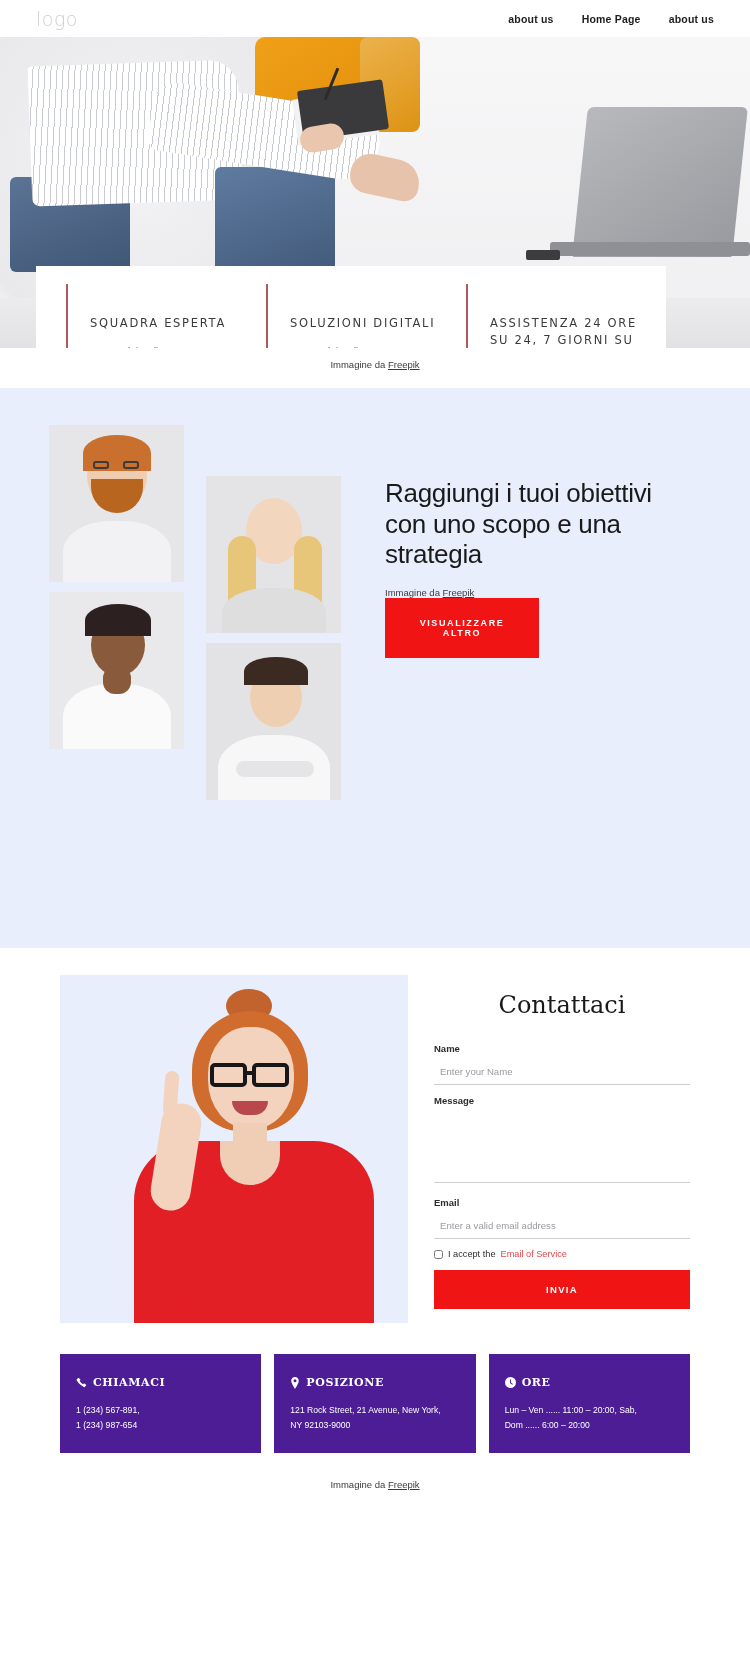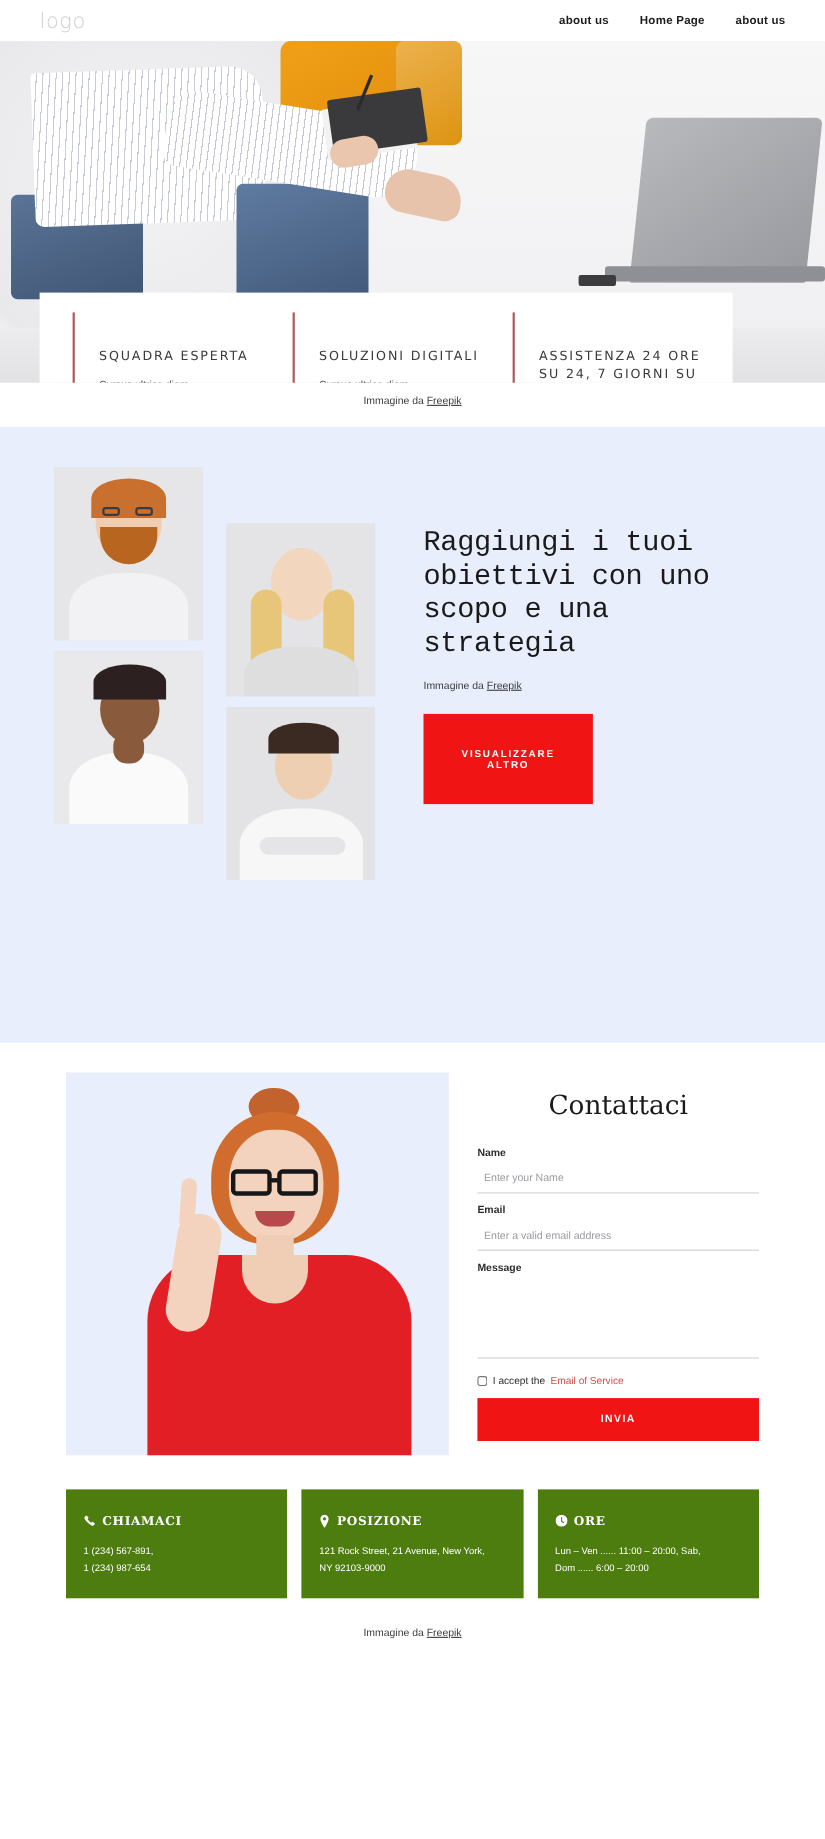--- a/index.html
+++ b/index.html
@@ -186,21 +186,21 @@
   .p-bg { position:absolute; inset:0; background:#e6e6e8; }
   .p-head { position:absolute; border-radius:50%; }
   .p-body { position:absolute; border-radius:44% 44% 0 0; }
 
   .team-copy {
     position:absolute;
     left:385px; top:90px;
     width:270px;
   }
   .team-title {
-    font-family:Liberation Mono, monospace;
+    font-family:Liberation Sans, sans-serif;
     font-size:26px;
     line-height:1.18;
     color:#1a1a1a;
     font-weight:400;
     letter-spacing:-0.3px;
   }
   .team-text {
     font-size:9.6px;
     line-height:1.95;
     color:#3a3a3c;
@@ -208,27 +208,26 @@
     width:258px;
   }
   .team-credit {
     font-size:9.5px;
     color:#3b3b3d;
     margin-top:17px;
   }
   .team-credit .lnk { text-decoration:underline; color:#3b3b3d; }
   .btn-red {
     display:inline-block;
-    margin-top:20px;
     background:#f01414;
     color:#fff;
     font-size:9px;
     letter-spacing:1.6px;
     font-weight:bold;
-    padding:31px 28px;
+    padding:20px 28px;
     border:0;
     cursor:pointer;
     width:154px;
     text-align:center;
     font-family:"Liberation Sans", sans-serif;
   }
 
   
   .contact-section {
     background:#fff;
@@ -326,21 +325,21 @@
 
   
   .info-cards {
     width:630px;
     margin:31px auto 0 auto;
     display:flex;
     gap:13px;
   }
   .info-card {
     flex:1;
-    background:#4d7c0f;
+    background:#4c1d95;
     color:#fff;
     padding:22px 16px 20px 16px;
     min-height:96px;
   }
   .info-head {
     display:flex; align-items:center; gap:6px;
     font-size:11px; font-weight:bold; letter-spacing:0.6px;
     font-family:"DejaVu Serif", serif;
     margin-bottom:14px;
   }
@@ -492,27 +491,27 @@
 
       <div class="contact-form">
         <h2 class="contact-title">Contattaci</h2>
 
         <div class="field">
           <label class="field-label">Name</label>
           <input type="text" placeholder="Enter your Name" style="">
         </div>
 
         <div class="field">
+          <label class="field-label">Message</label>
+          <textarea placeholder="" style=""></textarea>
+        </div>
+
+        <div class="field">
           <label class="field-label">Email</label>
           <input type="text" placeholder="Enter a valid email address" style="">
-        </div>
-
-        <div class="field">
-          <label class="field-label">Message</label>
-          <textarea placeholder="" style=""></textarea>
         </div>
 
         <div class="accept-row">
           <input type="checkbox" style="">
           <span>I accept the </span>
             <span class="tos-link">Email of Service</span>
         </div>
 
         <button class="btn-submit">INVIA</button>
       </div>

